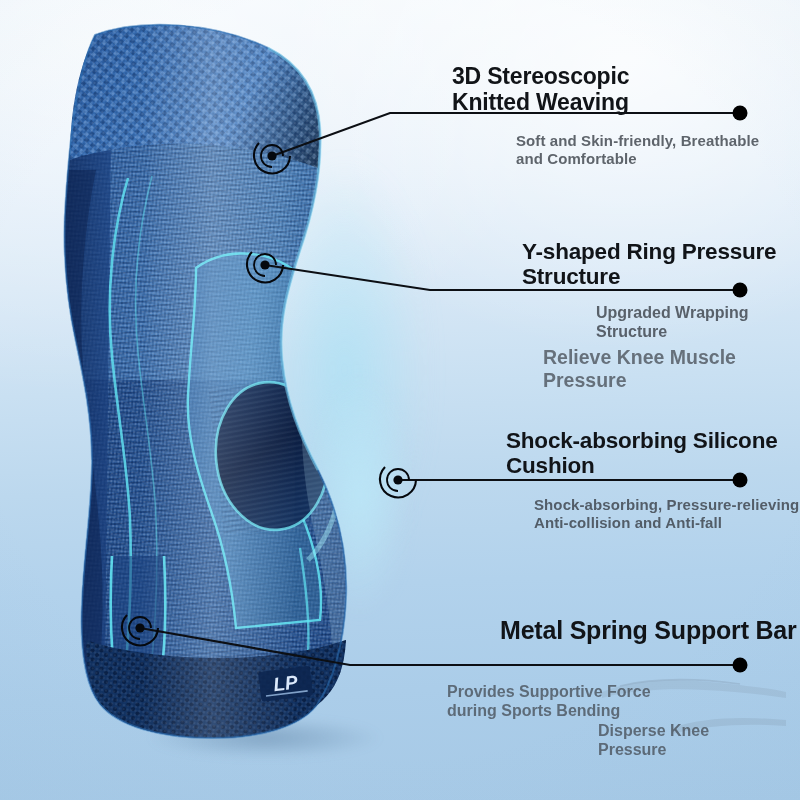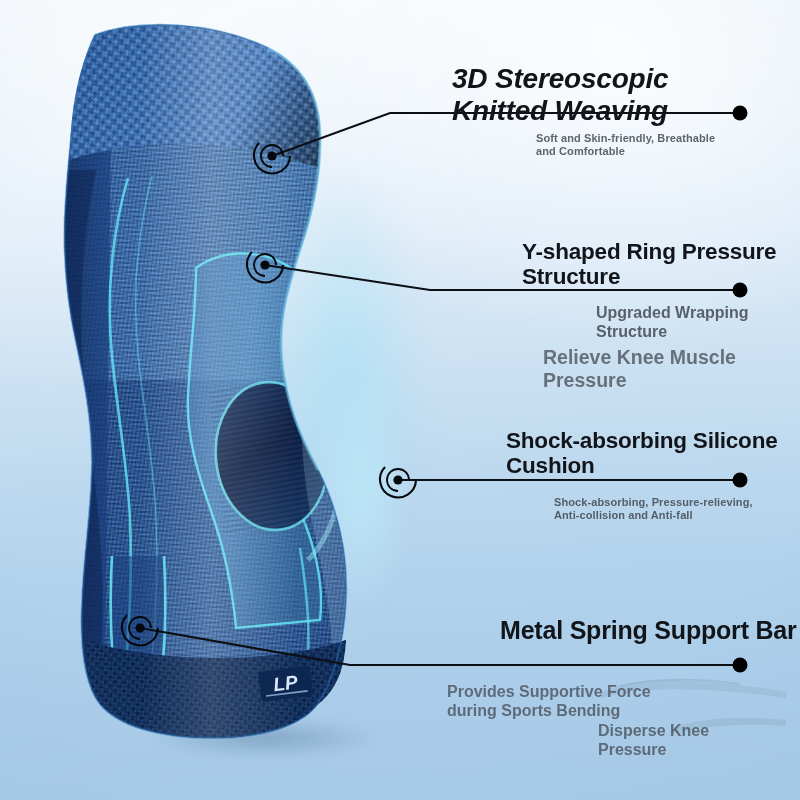--- a/index.html
+++ b/index.html
@@ -79,26 +79,26 @@
     line-height: 1.13;
     white-space: pre-line;
   }
   .c-sub {
     font-weight: bold;
     color: #2a2f36;
     line-height: 1.18;
     white-space: pre-line;
   }
 
-  .t1 { font-size: 28px; font-style: italic; }
+  .t1 { font-size: 23px; }
   .t2 { font-size: 22.5px; }
   .t3 { font-size: 22.5px; }
   .t4 { font-size: 25px; }
 
-  .s-sm   { font-size: 11px; letter-spacing: 0.1px; margin-left: 20px; }
+  .s-sm   { font-size: 15px; letter-spacing: 0.1px; }
   .s-md   { font-size: 16px; }
   .s-lg   { font-size: 19.5px; }
   .s-xl   { font-size: 16px; }
 
   .ghost { opacity: 0.80; color: #3a4048; }
   .ghost2 { opacity: 0.72; color: #40464e; }
 
   
   .faint-img {
     position: absolute;

